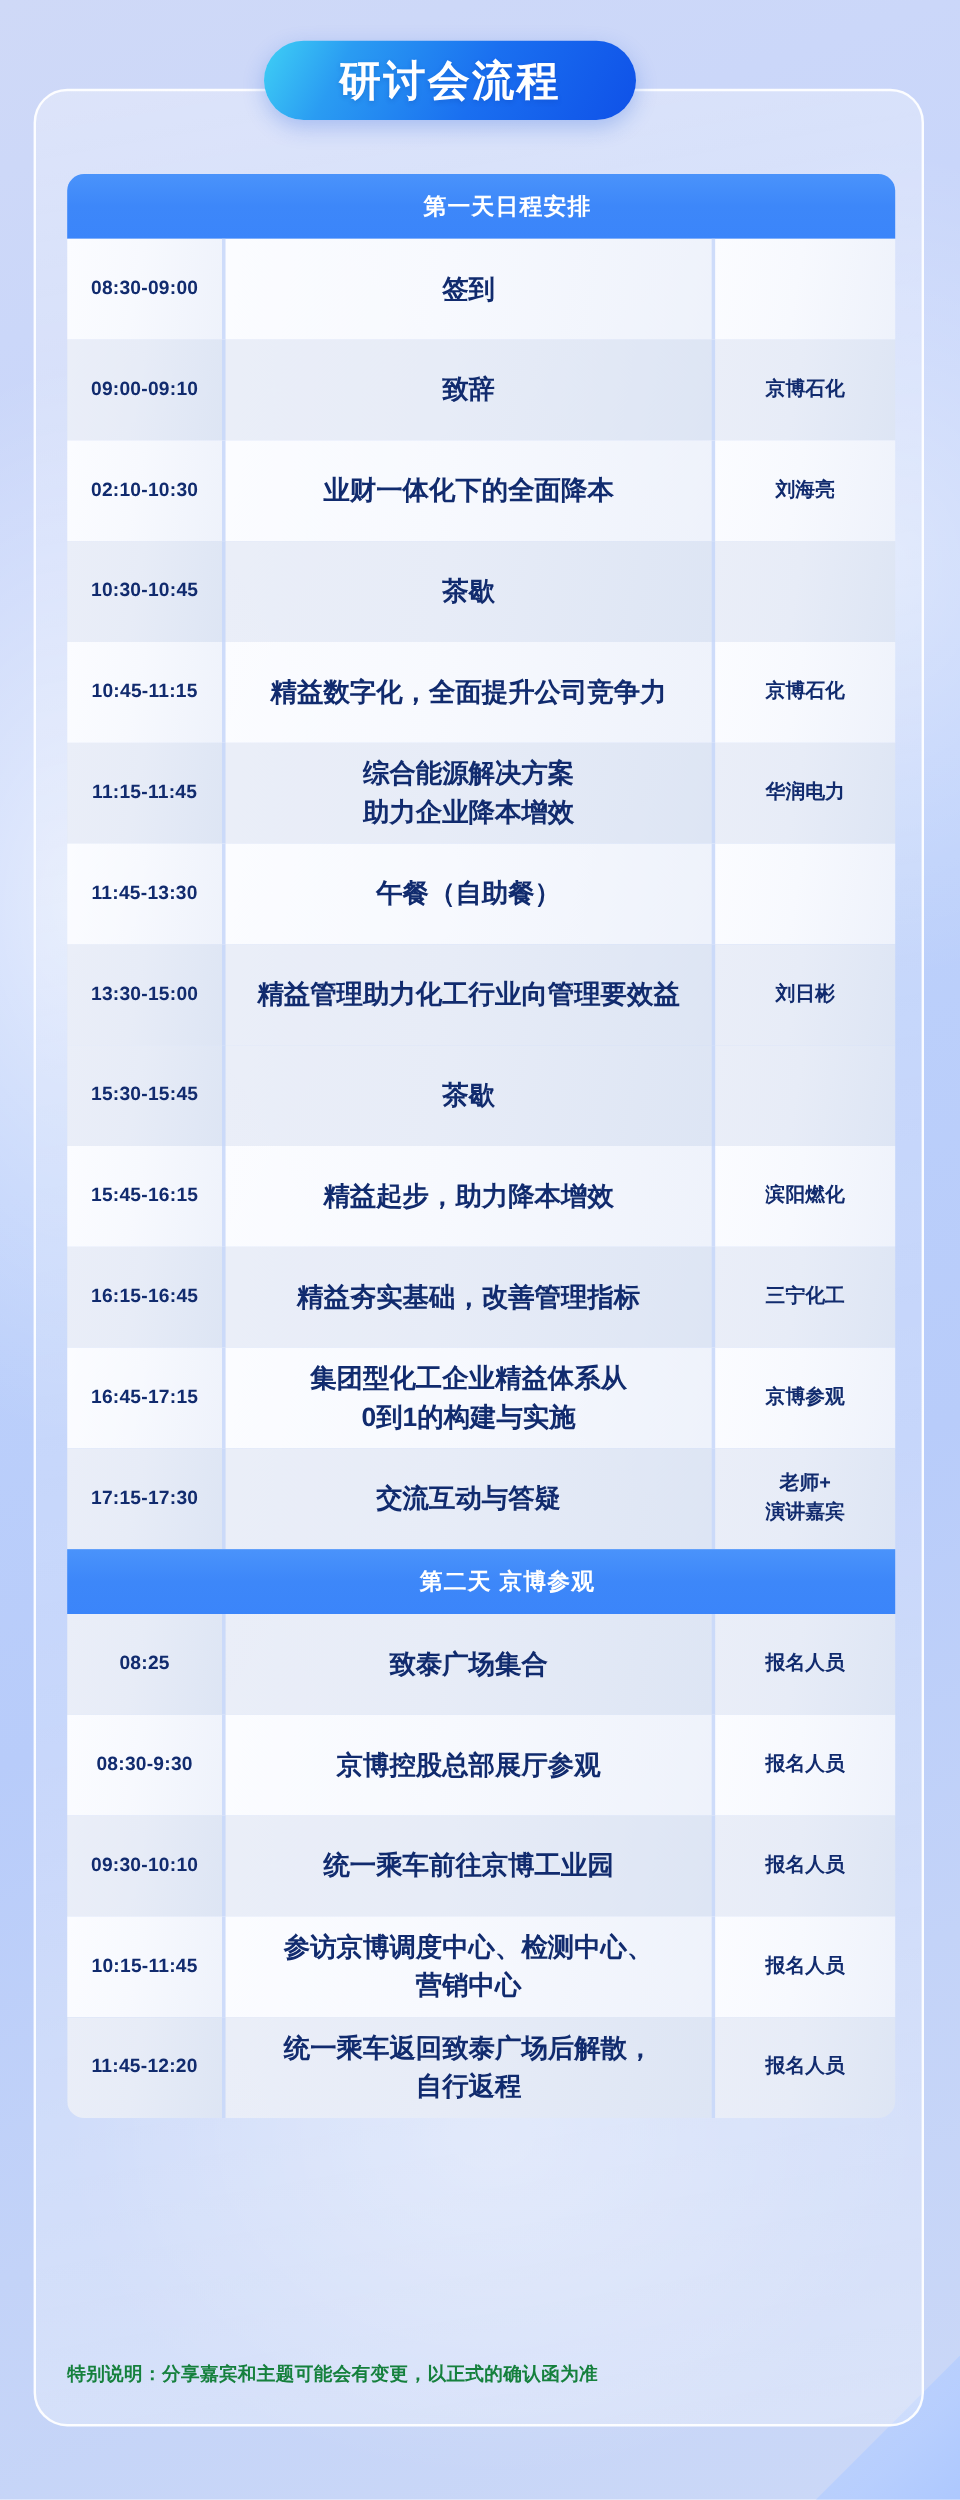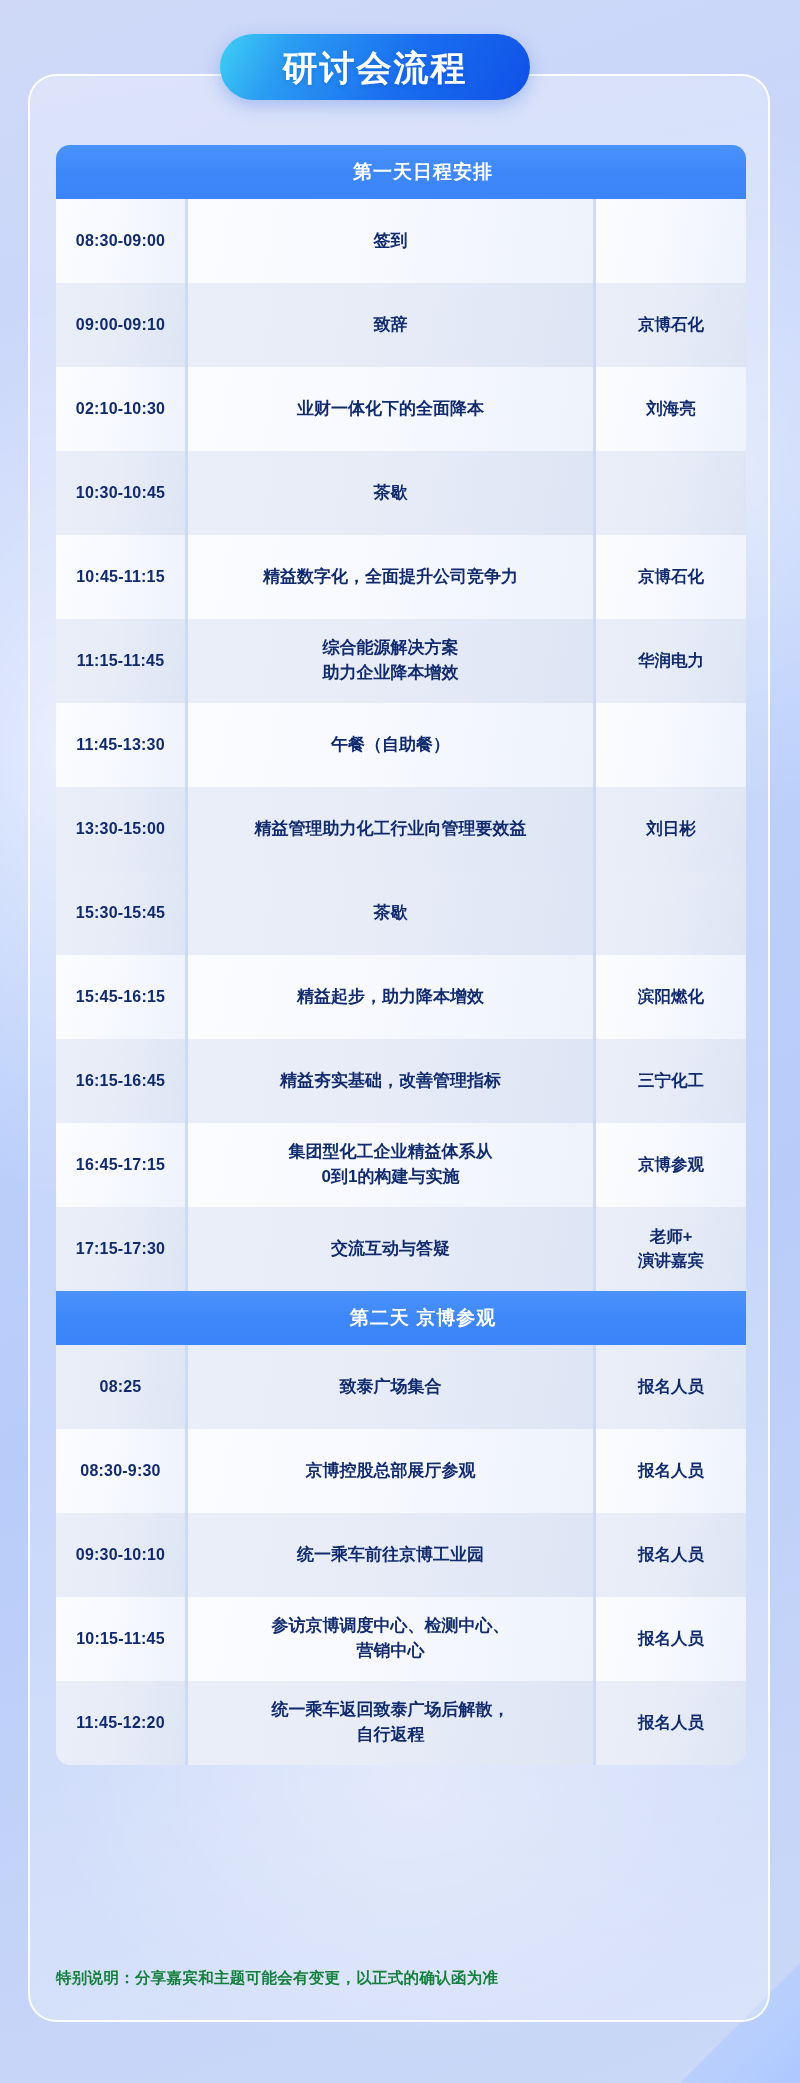--- a/index.html
+++ b/index.html
@@ -128,21 +128,21 @@
     color: #112b6e;
     font-weight: bold;
     font-size: 16px;
     line-height: 1.45;
   }
   .row .cell-time {
     font-size: 16px;
     letter-spacing: 0.2px;
   }
   .row .cell-topic {
-    font-size: 17px;
+    font-size: 22px;
     padding: 8px 8px;
   }
   .row .cell-who {
     font-size: 16.5px;
     padding: 12px 4px;
   }
 
   
   .row.odd td  { background: linear-gradient(100deg, #fbfcff 0%, #f7f9fe 45%, #eef2fb 100%); }
   .row.even td { background: linear-gradient(100deg, #eaeef8 0%, #e7ecf7 45%, #dde5f4 100%); }

